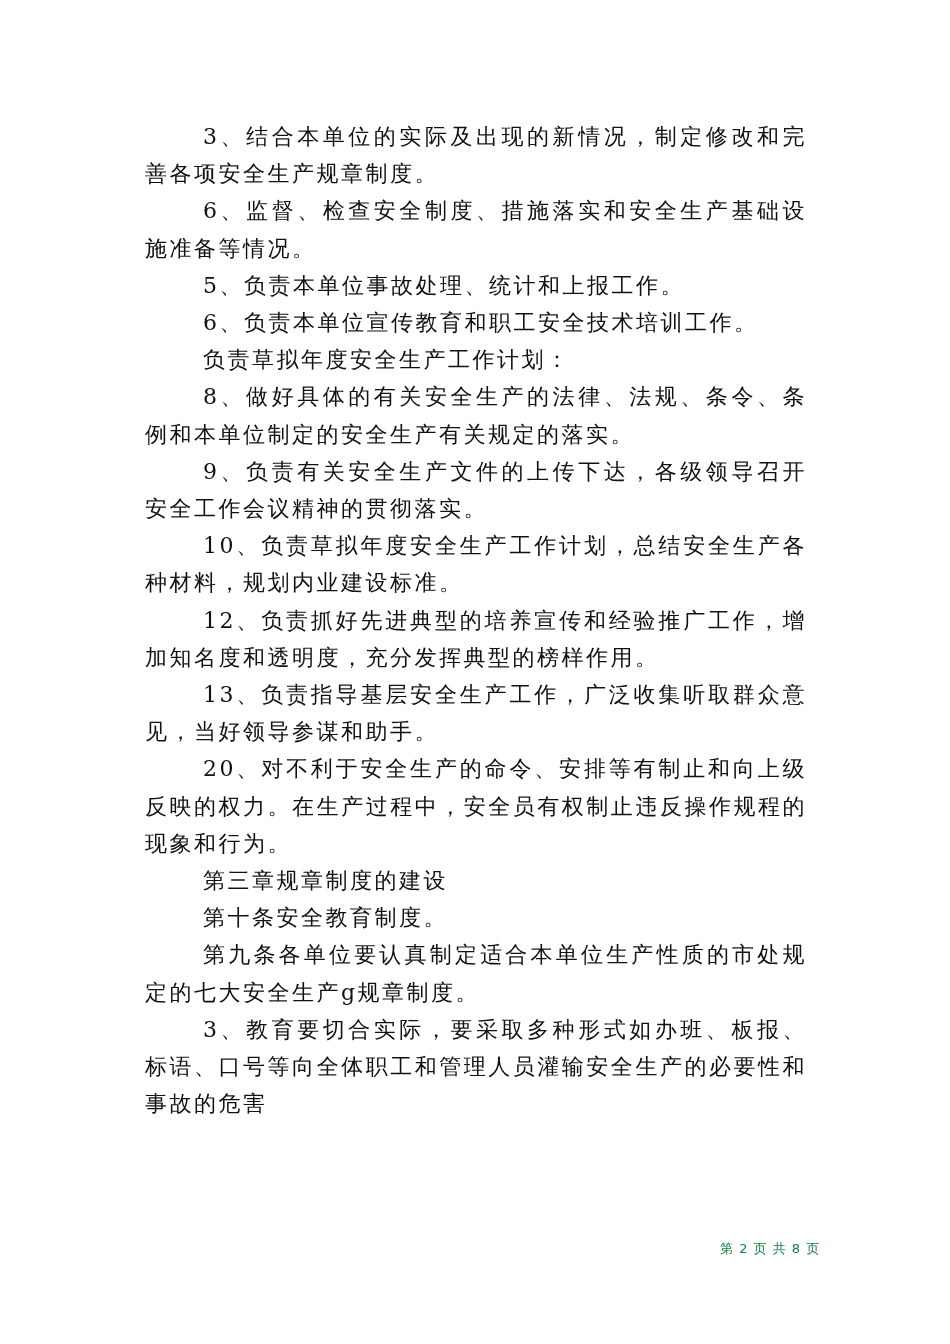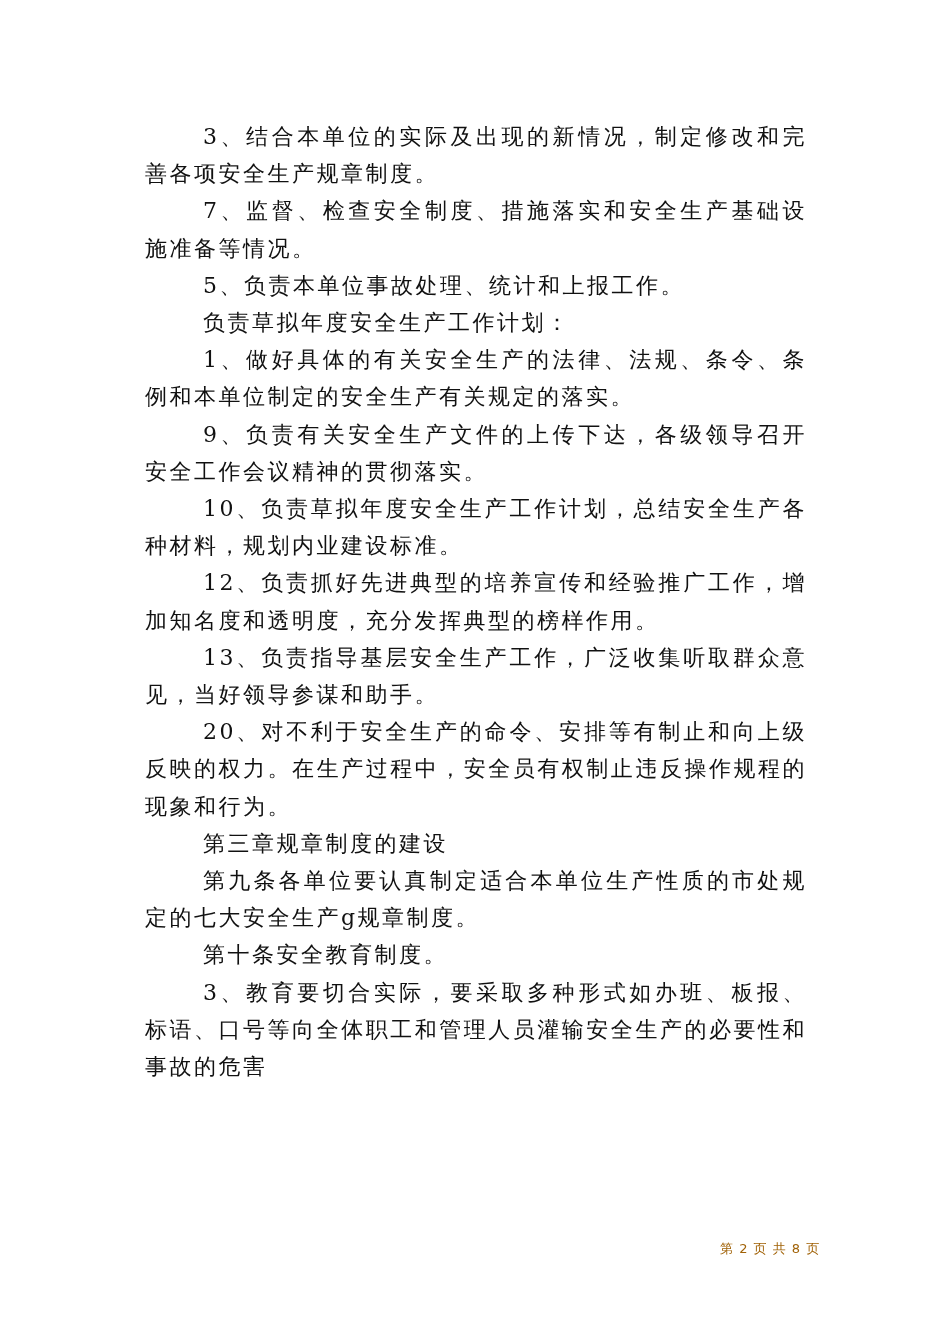--- a/index.html
+++ b/index.html
@@ -38,39 +38,40 @@
       text-indent: 58px;
       text-align: justify;
       word-break: break-all;
     }
     .footer {
       position: absolute;
       left: 720px;
       top: 1240px;
       font-family: "DejaVu Sans", "Liberation Sans", sans-serif;
       font-size: 13px;
-      color: #a16207;
+      color: #15803d;
       letter-spacing: 1px;
     }
   </style>
 </head>
 <body>
 
 <div class="page">
   <div class="content">
     <p class="para">3、结合本单位的实际及出现的新情况，制定修改和完善各项安全生产规章制度。</p>
-    <p class="para">7、监督、检查安全制度、措施落实和安全生产基础设施准备等情况。</p>
+    <p class="para">6、监督、检查安全制度、措施落实和安全生产基础设施准备等情况。</p>
     <p class="para">5、负责本单位事故处理、统计和上报工作。</p>
+    <p class="para">6、负责本单位宣传教育和职工安全技术培训工作。</p>
     <p class="para">负责草拟年度安全生产工作计划：</p>
-    <p class="para">1、做好具体的有关安全生产的法律、法规、条令、条例和本单位制定的安全生产有关规定的落实。</p>
+    <p class="para">8、做好具体的有关安全生产的法律、法规、条令、条例和本单位制定的安全生产有关规定的落实。</p>
     <p class="para">9、负责有关安全生产文件的上传下达，各级领导召开安全工作会议精神的贯彻落实。</p>
     <p class="para">10、负责草拟年度安全生产工作计划，总结安全生产各种材料，规划内业建设标准。</p>
     <p class="para">12、负责抓好先进典型的培养宣传和经验推广工作，增加知名度和透明度，充分发挥典型的榜样作用。</p>
     <p class="para">13、负责指导基层安全生产工作，广泛收集听取群众意见，当好领导参谋和助手。</p>
     <p class="para">20、对不利于安全生产的命令、安排等有制止和向上级反映的权力。在生产过程中，安全员有权制止违反操作规程的现象和行为。</p>
     <p class="para">第三章规章制度的建设</p>
+    <p class="para">第十条安全教育制度。</p>
     <p class="para">第九条各单位要认真制定适合本单位生产性质的市处规定的七大安全生产g规章制度。</p>
-    <p class="para">第十条安全教育制度。</p>
     <p class="para">3、教育要切合实际，要采取多种形式如办班、板报、标语、口号等向全体职工和管理人员灌输安全生产的必要性和事故的危害</p>
   </div>
 
   <div class="footer">第 2 页 共 8 页</div>
 </div>
 
 </body></html>

